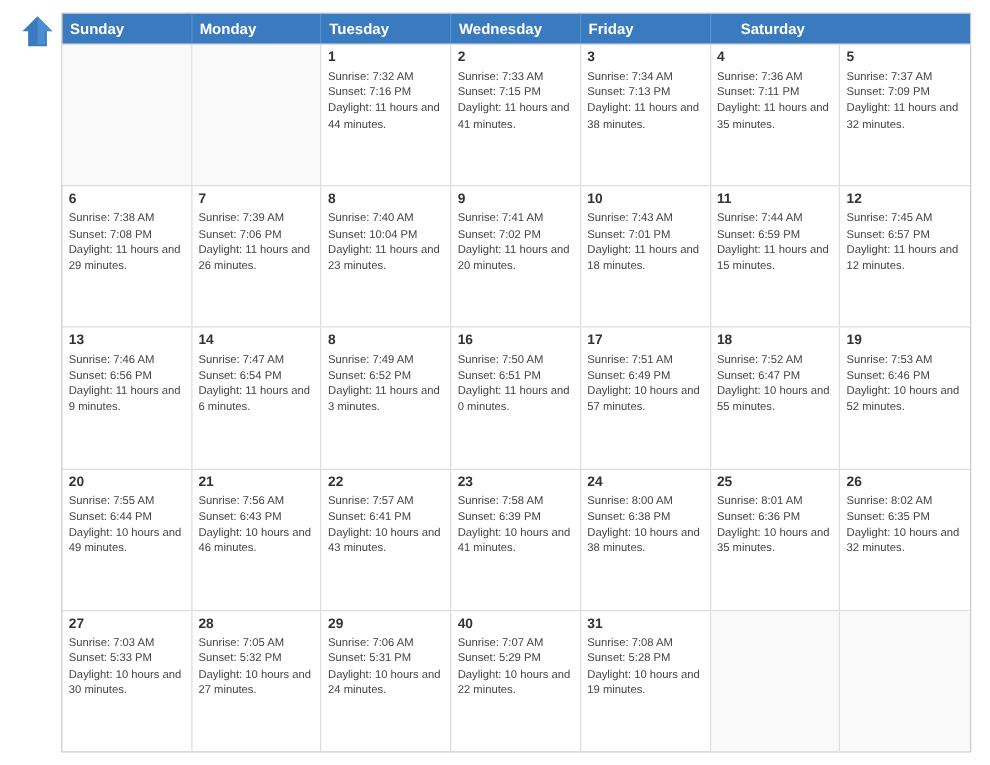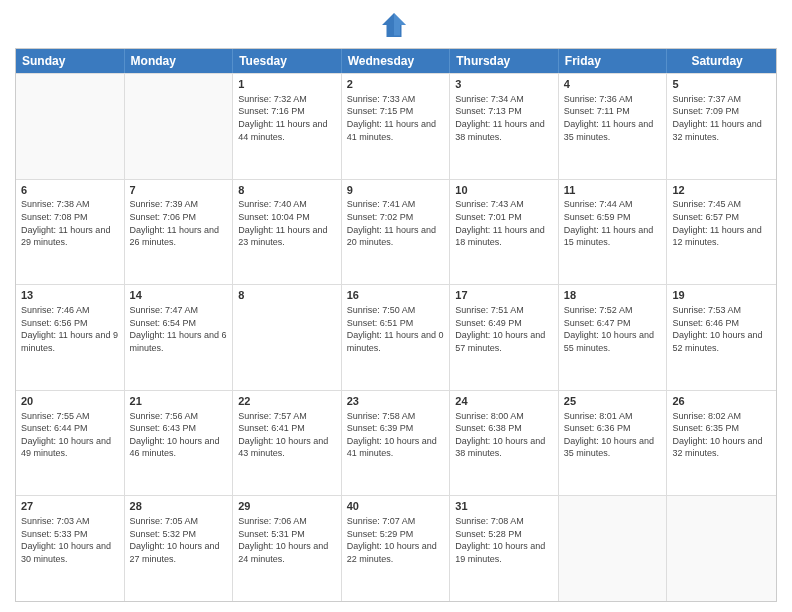--- a/index.html
+++ b/index.html
@@ -8,22 +8,21 @@
       height: 612px;
       font-family: Arial, sans-serif;
       background: #fff;
       overflow: hidden;
     }
     .page {
       width: 792px;
       height: 612px;
       padding: 10px 15px;
       display: flex;
-      flex-direction: column;
-      align-items: center;
+      flex-direction: row;
     }
     .header {
       display: flex;
       justify-content: space-between;
       align-items: flex-start;
       margin-bottom: 8px;
     }
     .logo {
       display: flex;
       align-items: center;
@@ -124,21 +123,20 @@
       <div class="location"></div>
     </div>
   </div>
 
   <div class="calendar">
     <div class="cal-header">
     <div class="cal-header-cell">Sunday</div>
         <div class="cal-header-cell">Monday</div>
         <div class="cal-header-cell">Tuesday</div>
         <div class="cal-header-cell">Wednesday</div>
-        <div class="cal-header-cell">Thursday</div>
         <div class="cal-header-cell">Friday</div>
         <div class="cal-header-cell">Saturday</div>
       </div>
     <div class="cal-body">
     <div class="cal-row">
           <div class="cal-cell empty"></div>
           <div class="cal-cell empty"></div>
           <div class="cal-cell">
             <div class="day-num">1</div>
             <div class="cell-info" style="white-space: pre-line;">Sunrise: 7:32 AM
@@ -222,20 +220,23 @@
 Daylight: 11 hours and 9 minutes.</div>
           </div>
           <div class="cal-cell">
             <div class="day-num">14</div>
             <div class="cell-info" style="white-space: pre-line;">Sunrise: 7:47 AM
 Sunset: 6:54 PM
 Daylight: 11 hours and 6 minutes.</div>
           </div>
           <div class="cal-cell">
             <div class="day-num">8</div>
+            <div class="cell-info" style="white-space: pre-line;">Sunrise: 7:49 AM
+Sunset: 6:52 PM
+Daylight: 11 hours and 3 minutes.</div>
           </div>
           <div class="cal-cell">
             <div class="day-num">16</div>
             <div class="cell-info" style="white-space: pre-line;">Sunrise: 7:50 AM
 Sunset: 6:51 PM
 Daylight: 11 hours and 0 minutes.</div>
           </div>
           <div class="cal-cell">
             <div class="day-num">17</div>
             <div class="cell-info" style="white-space: pre-line;">Sunrise: 7:51 AM

